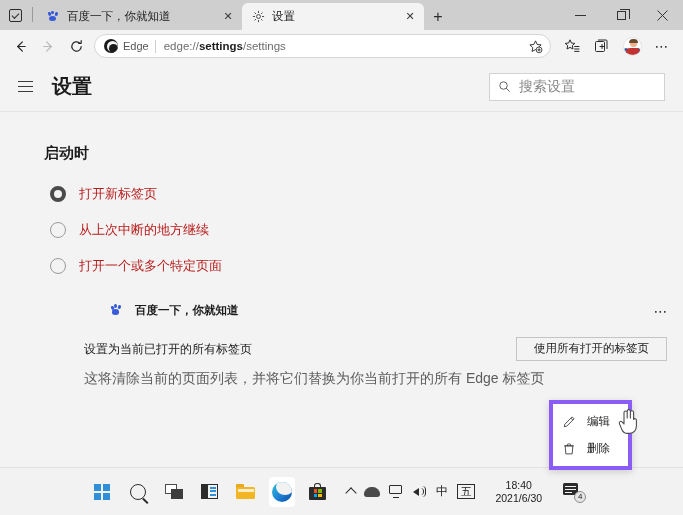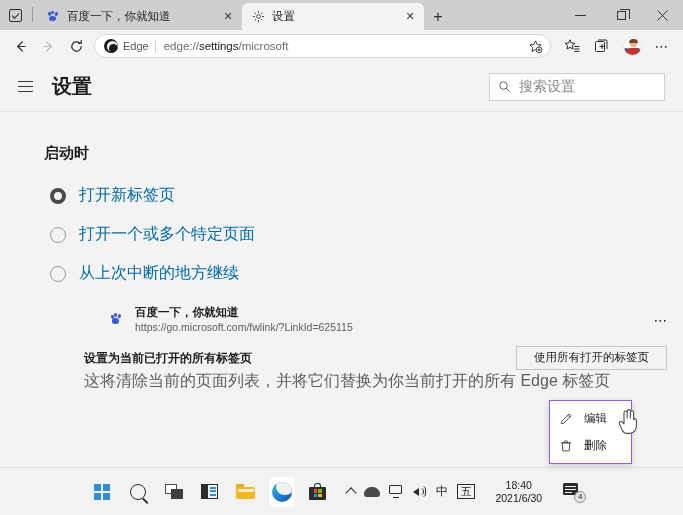--- a/index.html
+++ b/index.html
@@ -107,21 +107,21 @@
     content:""; position:absolute; left:3px; top:2px; width:11px; height:11px;
     border-radius:50%; background:#f3f3f3;
   }
   .edge-logo::before {
     content:""; position:absolute; left:5px; top:4.5px; width:9px; height:9px;
     border-radius:50%; background:#1b1b1b; z-index:2;
   }
   .omnibox-brand { font-size: 11px; color: #555; margin-right: 6px; }
   .omnibox-sep { width: 1px; height: 13px; background: #cecece; margin-right: 8px; }
   .omnibox-url { font-size: 11.5px; color: #6d6d6d; white-space: nowrap; }
-  .omnibox-url b { color: #1b1b1b; font-weight: 400; }
+  .omnibox-url b { color: #1b1b1b; font-weight: 700; }
   .omnibox-url .tail { color: #6d6d6d; }
   .fav-add {
     margin-left: auto; width: 22px; height: 22px;
     display: flex; align-items: center; justify-content: center; color: #2b2b2b;
   }
   .toolbtn {
     width: 30px; height: 26px; display: flex; align-items: center; justify-content: center;
     color: #2b2b2b;
   }
   .avatar-btn {
@@ -167,21 +167,21 @@
   }
   .radio-row {
     display: flex; align-items: center; margin: 0 0 18px 50px;
   }
   .radio {
     width: 16px; height: 16px; border-radius: 50%; flex: 0 0 16px;
     border: 1.6px solid #9a9a9a; background: #f3f3f3; margin-right: 13px;
     position: relative;
   }
   .radio.checked { border: 4.6px solid #4a4a4a; background: #f3f3f3; }
-  .radio-label { font-size: 16px; color: #0369a1; }
+  .radio-label { font-size: 13px; color: #b91c1c; }
 
   .pages-block { margin: 8px 0 0 84px; position: relative; width: 591px; }
   .pages-head {
     display: flex; align-items: center; height: 26px; margin-bottom: 8px;
   }
   .pages-head-label { font-size: 12.5px; font-weight: 700; color: #1b1b1b; }
   .btn {
     background: #f3f3f3; border: 1px solid #c4c4c4;
     font-size: 11.5px; color: #1b1b1b; padding: 5px 9px; line-height: 1;
     white-space: nowrap;
@@ -195,31 +195,31 @@
   .page-favicon { width: 16px; flex: 0 0 16px; margin-right: 11px; display:flex; align-items:center; justify-content:center;}
   .page-texts { display: flex; flex-direction: column; gap: 1px; }
   .page-name { font-size: 11.5px; font-weight: 700; color: #1b1b1b; }
   .page-url { font-size: 10.5px; color: #5d5d5d; }
   .row-more {
     position: absolute; right: 4px; top: 8px; width: 20px; height: 20px;
     display: flex; align-items: center; justify-content: center;
   }
 
   .alltabs-block { margin: 14px 0 0 84px; width: 591px; position: relative; }
-  .alltabs-title { font-size: 12px; font-weight: 700; color: #1b1b1b; }
-  .alltabs-desc { font-size: 16px; color: #5d5d5d; margin-top: 4px; }
+  .alltabs-title { font-size: 12px; font-weight: 400; color: #1b1b1b; }
+  .alltabs-desc { font-size: 14px; color: #5d5d5d; margin-top: 12px; }
   .btn-usetabs {
     position: absolute; right: 8px; top: -4px; width: 151px;
     text-align: center; overflow: hidden;
   }
 
   
   .ctxmenu {
     position: absolute; left: 549px; top: 338px; width: 83px;
-    background: #ffffff; border: 1px solid #8b5cf6;
+    background: #ffffff; border: 4px solid #8b5cf6;
     box-shadow: 0 2px 7px rgba(0,0,0,0.16); padding: 4px 0; z-index: 40;
   }
   .ctx-item {
     height: 27px; display: flex; align-items: center; padding: 0 9px;
     font-size: 11.5px; color: #1b1b1b;
   }
   .ctx-ico { width: 16px; flex: 0 0 16px; margin-right: 9px; display: flex; align-items: center; color: #3b3b3b; }
 
   
   .cursor-hand {
@@ -362,21 +362,21 @@
       <svg width="15" height="15" viewBox="0 0 16 16">
         <path d="M13 8 A5 5 0 1 1 11 4" fill="none" stroke="#2a2a2a" stroke-width="1.3" stroke-linecap="round"></path>
         <path d="M13 1.8 V4.6 H10.2" fill="none" stroke="#2a2a2a" stroke-width="1.3" stroke-linecap="round" stroke-linejoin="round"></path>
       </svg>
     </div>
 
     <div class="omnibox">
       <span class="edge-logo"></span>
       <span class="omnibox-brand">Edge</span>
       <span class="omnibox-sep"></span>
-      <span class="omnibox-url"><span>edge://</span><b>settings</b><span class="tail">/microsoft</span></span>
+      <span class="omnibox-url"><span>edge://</span><b>settings</b><span class="tail">/settings</span></span>
       <span class="fav-add">
         <svg width="15" height="15" viewBox="0 0 16 16">
           <path d="M8 2 L9.8 5.8 L14 6.3 L10.9 9.2 L11.7 13.3 L8 11.3 L4.3 13.3 L5.1 9.2 L2 6.3 L6.2 5.8 Z" fill="none" stroke="#2b2b2b" stroke-width="1"></path>
           <circle cx="11.8" cy="11.6" r="3.1" fill="#fff" stroke="#2b2b2b" stroke-width="0.9"></circle>
           <path d="M11.8 9.9 v3.4 M10.1 11.6 h3.4" stroke="#2b2b2b" stroke-width="1"></path>
         </svg>
       </span>
     </div>
 
     <div class="toolbtn">
@@ -428,41 +428,40 @@
 
     <div class="content">
       <div class="section-title">启动时</div>
 
       <div class="radio-row">
         <span class="radio checked"></span>
         <span class="radio-label">打开新标签页</span>
       </div>
       <div class="radio-row">
         <span class="radio"></span>
-        <span class="radio-label">打开一个或多个特定页面</span>
+        <span class="radio-label">从上次中断的地方继续</span>
       </div>
       <div class="radio-row">
         <span class="radio"></span>
-        <span class="radio-label">从上次中断的地方继续</span>
+        <span class="radio-label">打开一个或多个特定页面</span>
       </div>
 
       <div class="pages-block">
 
         <div class="page-row">
           <span class="page-favicon">
             <span class="baidu-paw">
                 <i></i>
                 <i></i>
                 <i></i>
                 <i></i>
               </span>
           </span>
           <span class="page-texts">
             <span class="page-name">百度一下，你就知道</span>
-            <span class="page-url">https://go.microsoft.com/fwlink/?LinkId=625115</span>
           </span>
           <span class="row-more">
             <span class="dots">⋯</span>
           </span>
         </div>
       </div>
 
       <div class="alltabs-block">
         <div class="alltabs-title">设置为当前已打开的所有标签页</div>
         <div class="alltabs-desc">这将清除当前的页面列表，并将它们替换为你当前打开的所有 Edge 标签页</div>

